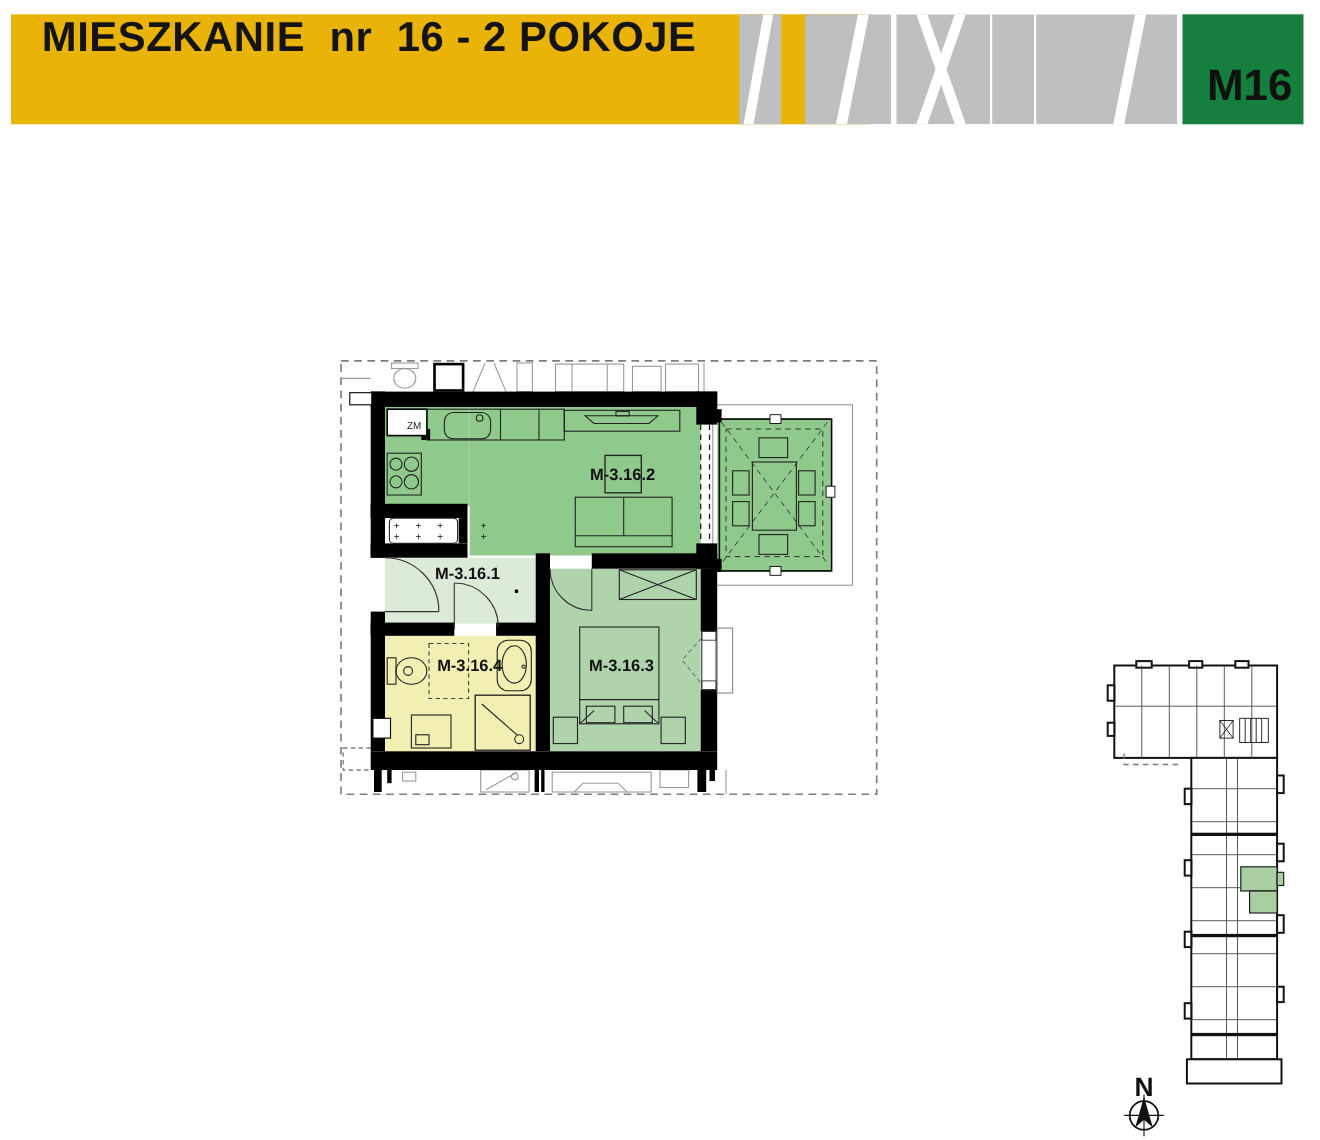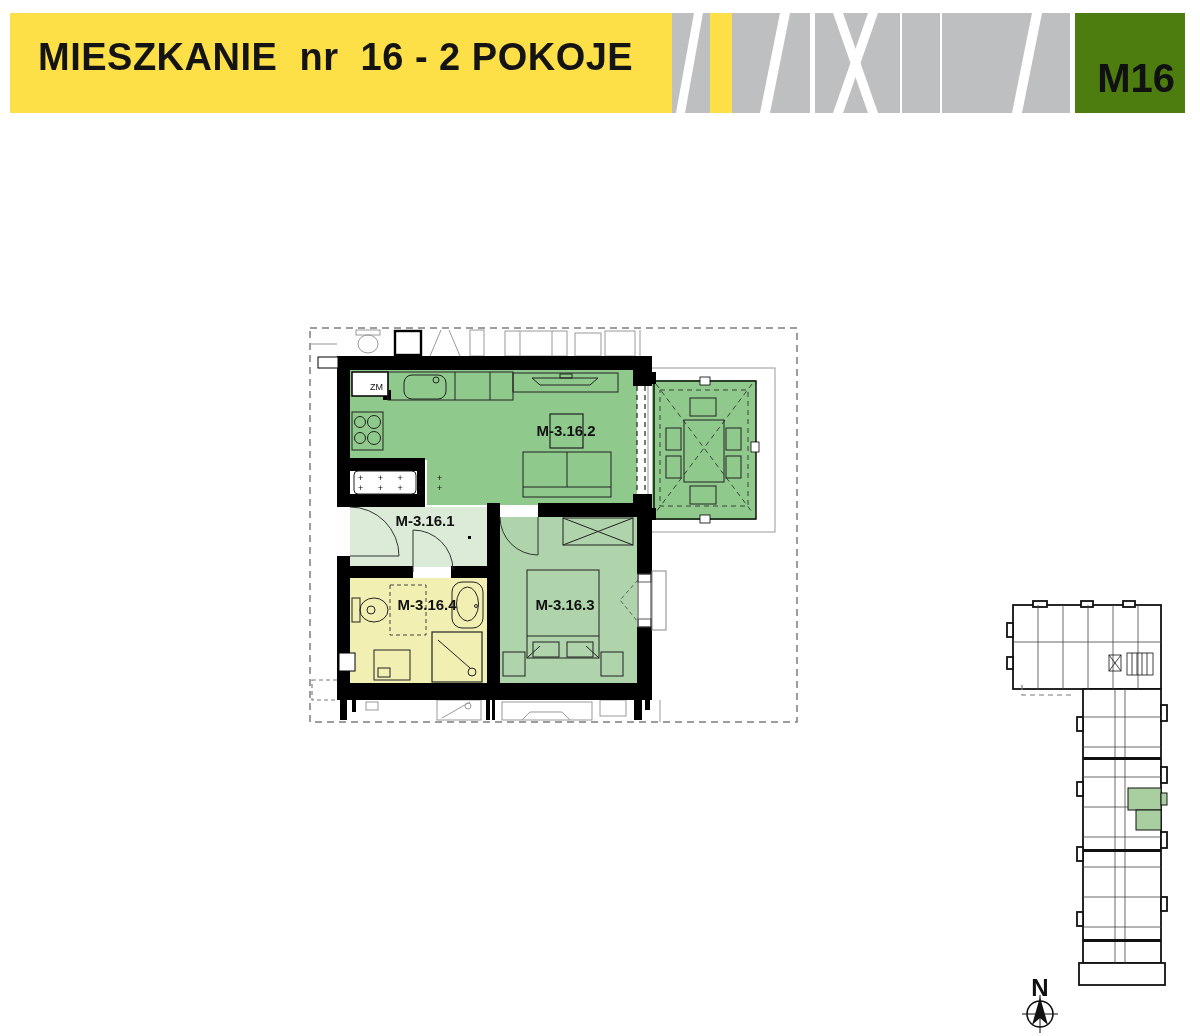--- a/index.html
+++ b/index.html
@@ -2,30 +2,30 @@
 <html><head>
 <meta charset="utf-8">
 <style>
   html,body{margin:0;padding:0;}
   body{
     width:1200px;height:1036px;position:relative;background:#ffffff;
     font-family:"Liberation Sans",sans-serif;overflow:hidden;
   }
   .header-bar{
     position:absolute;left:10px;top:13px;width:781px;height:100px;
-    background:#fde047;display:flex;align-items:center;
+    background:#eab308;display:flex;align-items:flex-start;
   }
   .header-title{
     padding:0 0 12px 28px;font-size:38px;font-weight:bold;color:#141414;
     white-space:pre;letter-spacing:.5px;
   }
   .stripe-band{position:absolute;left:672px;top:13px;}
   .unit-badge{
     position:absolute;left:1075px;top:13px;width:110px;height:100px;
-    background:#4d7c0f;display:flex;align-items:flex-end;justify-content:flex-end;
+    background:#15803d;display:flex;align-items:flex-end;justify-content:flex-end;
   }
   .unit-badge span{padding:0 10px 12px 0;font-size:40px;font-weight:bold;color:#111;}
   svg text{font-family:"Liberation Sans",sans-serif;}
   .room-label{font-size:15px;font-weight:bold;fill:#111;}
   .tiny-label{font-size:9px;fill:#111;}
   .nb{stroke:#999;fill:none;stroke-width:1;}
   .furn{stroke:#222;fill:none;stroke-width:1;}
 </style>
 </head>
 <body>

